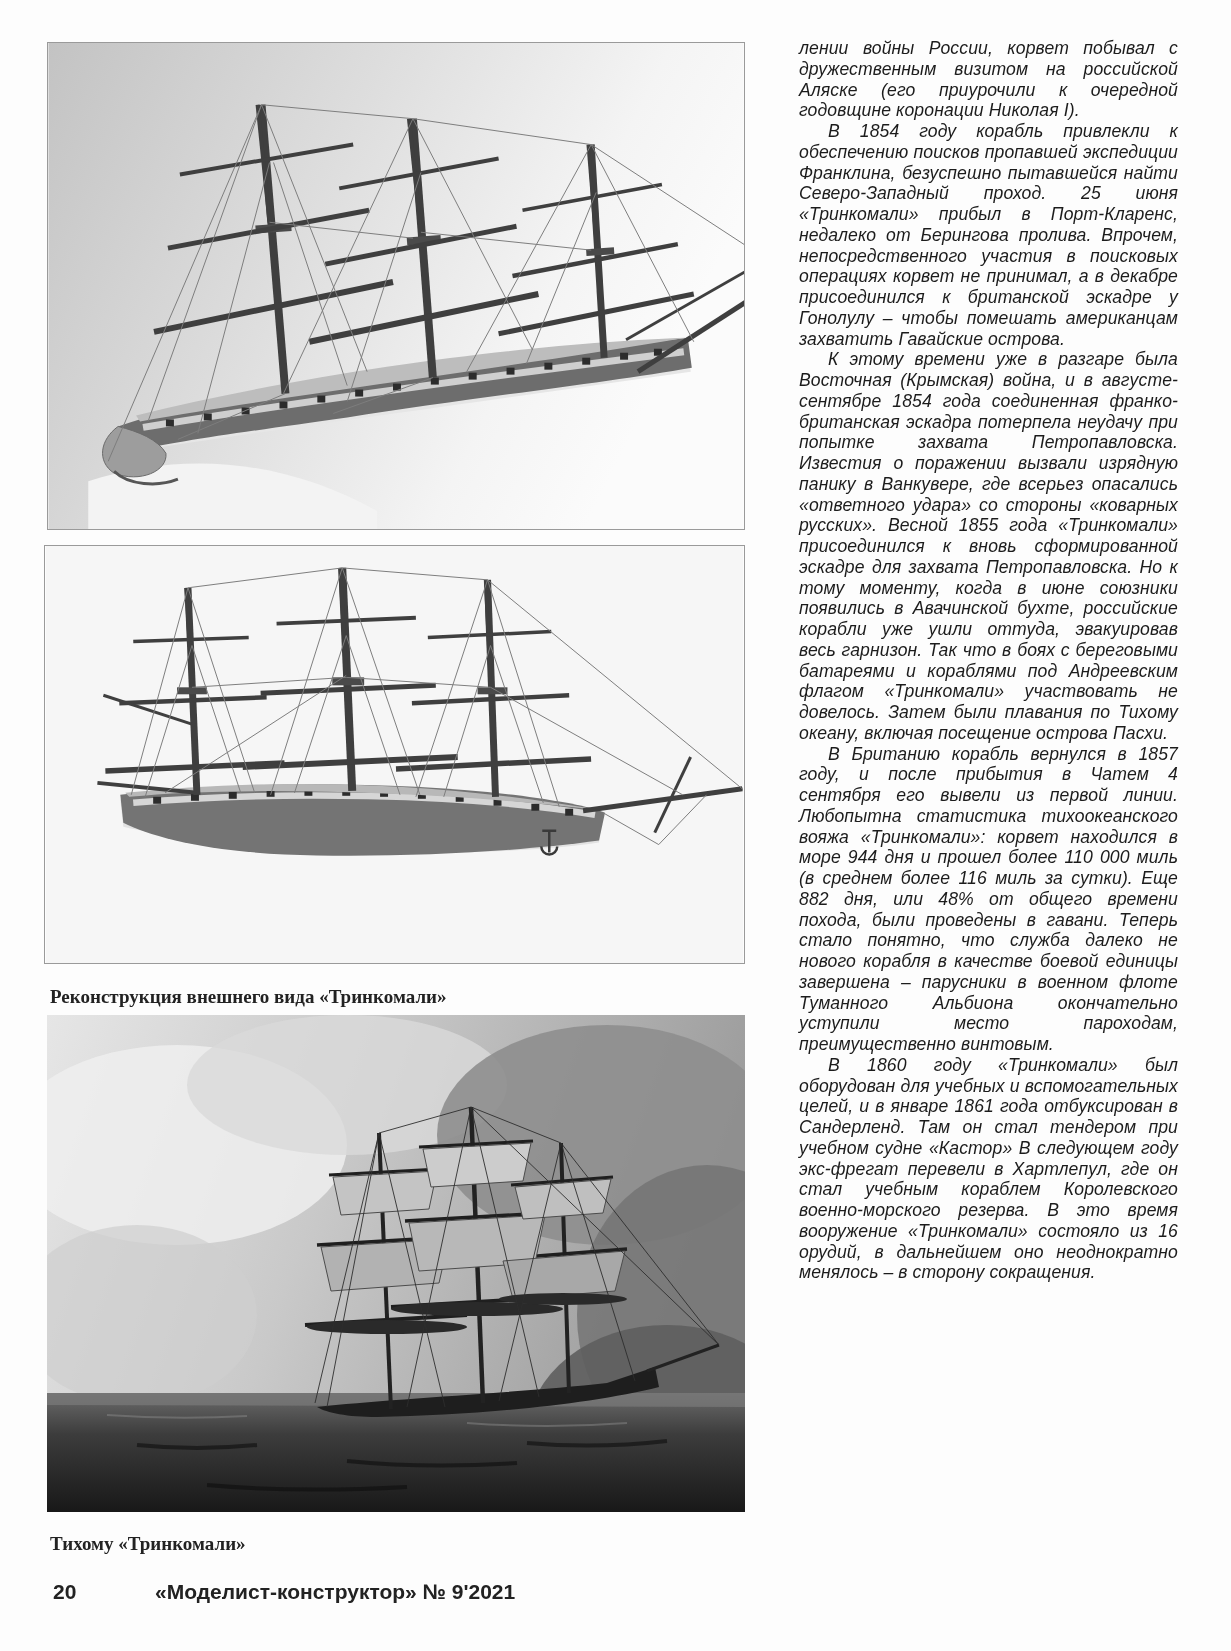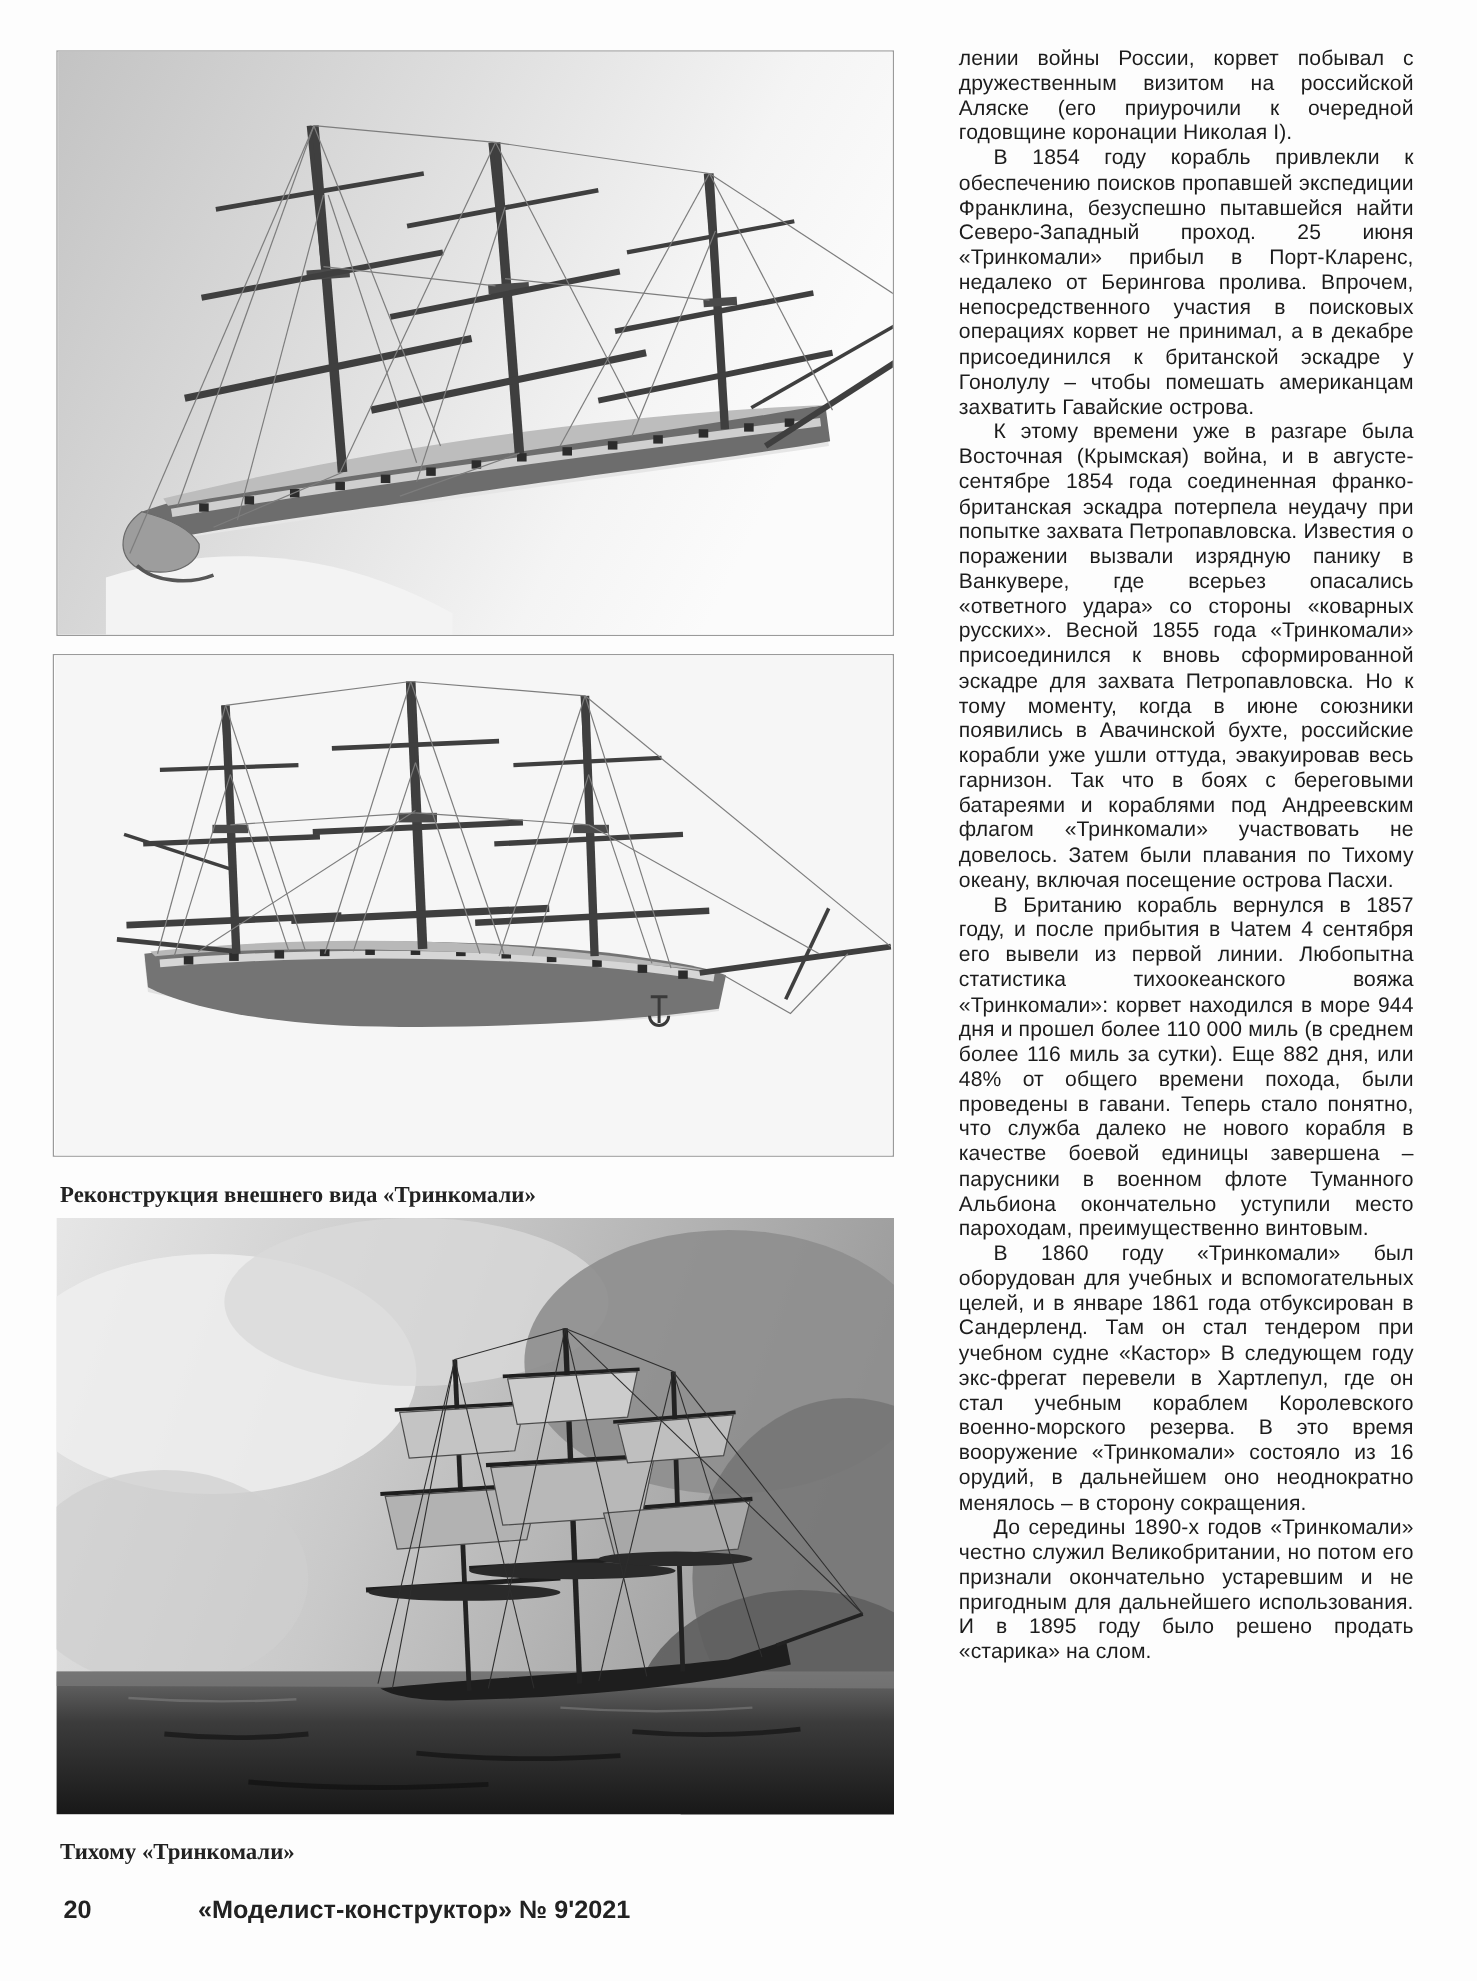--- a/index.html
+++ b/index.html
@@ -37,30 +37,30 @@
 
   
   .article {
     position:absolute;
     left:799px; top:38px; width:379px;
     font-size:17.6px;
     line-height:20.75px;
     text-align:justify;
     letter-spacing:0.1px;
   }
-  .article p { margin:0; text-indent:29px; }
+  .article p { margin:0; text-indent:29px;font-style:italic; }
   .article p.first { text-indent:0; }
 
   
   .footer-pagenum {
     position:absolute; left:53px; top:1580px;
     font-weight:bold; font-size:21px; color:#222;
   }
   .footer-magazine {
-    position:absolute; left:165px; top:1580px;
+    position:absolute; left:155px; top:1580px;
     font-weight:bold; font-size:21px; color:#222;
   }
 
   .thin { stroke:#7d7d7d; stroke-width:1; fill:none; }
   .spar { stroke:#3f3f3f; fill:none; }
   .spar-l { stroke:#565656; fill:none; }
 </style>
 </head>
 <body>
 
@@ -311,19 +311,18 @@
   </div>
 
   <div class="caption caption2">Тихому «Тринкомали»</div>
 
   <div class="article">
     <p class="first">лении войны России, корвет побывал с дружественным визитом на российской Аляске (его приурочили к очередной годовщине коронации Николая I).</p>
     <p>В 1854 году корабль привлекли к обеспечению поисков пропавшей экспедиции Франклина, безуспешно пытавшейся найти Северо-Западный проход. 25 июня «Тринкомали» прибыл в Порт-Кларенс, недалеко от Берингова пролива. Впрочем, непосредственного участия в поисковых операциях корвет не принимал, а в декабре присоединился к британской эскадре у Гонолулу – чтобы помешать американцам захватить Гавайские острова.</p>
     <p>К этому времени уже в разгаре была Восточная (Крымская) война, и в августе-сентябре 1854 года соединенная франко-британская эскадра потерпела неудачу при попытке захвата Петропавловска. Известия о поражении вызвали изрядную панику в Ванкувере, где всерьез опасались «ответного удара» со стороны «коварных русских». Весной 1855 года «Тринкомали» присоединился к вновь сформированной эскадре для захвата Петропавловска. Но к тому моменту, когда в июне союзники появились в Авачинской бухте, российские корабли уже ушли оттуда, эвакуировав весь гарнизон. Так что в боях с береговыми батареями и кораблями под Андреевским флагом «Тринкомали» участвовать не довелось. Затем были плавания по Тихому океану, включая посещение острова Пасхи.</p>
     <p>В Британию корабль вернулся в 1857 году, и после прибытия в Чатем 4 сентября его вывели из первой линии. Любопытна статистика тихоокеанского вояжа «Тринкомали»: корвет находился в море 944 дня и прошел более 110 000 миль (в среднем более 116 миль за сутки). Еще 882 дня, или 48% от общего времени похода, были проведены в гавани. Теперь стало понятно, что служба далеко не нового корабля в качестве боевой единицы завершена – парусники в военном флоте Туманного Альбиона окончательно уступили место пароходам, преимущественно винтовым.</p>
     <p>В 1860 году «Тринкомали» был оборудован для учебных и вспомогательных целей, и в январе 1861 года отбуксирован в Сандерленд. Там он стал тендером при учебном судне «Кастор» В следующем году экс-фрегат перевели в Хартлепул, где он стал учебным кораблем Королевского военно-морского резерва. В это время вооружение «Тринкомали» состояло из 16 орудий, в дальнейшем оно неоднократно менялось – в сторону сокращения.</p>
-    <p>До середины 1890-х годов «Тринкомали» честно служил Великобритании, но потом его признали окончательно устаревшим и не пригодным для дальнейшего использования. И в 1895 году было решено продать «старика» на слом.</p>
   </div>
 
   <div class="footer-pagenum">20</div>
   <div class="footer-magazine">«Моделист-конструктор» № 9'2021</div>
 
 </div>
 
 </body></html>

